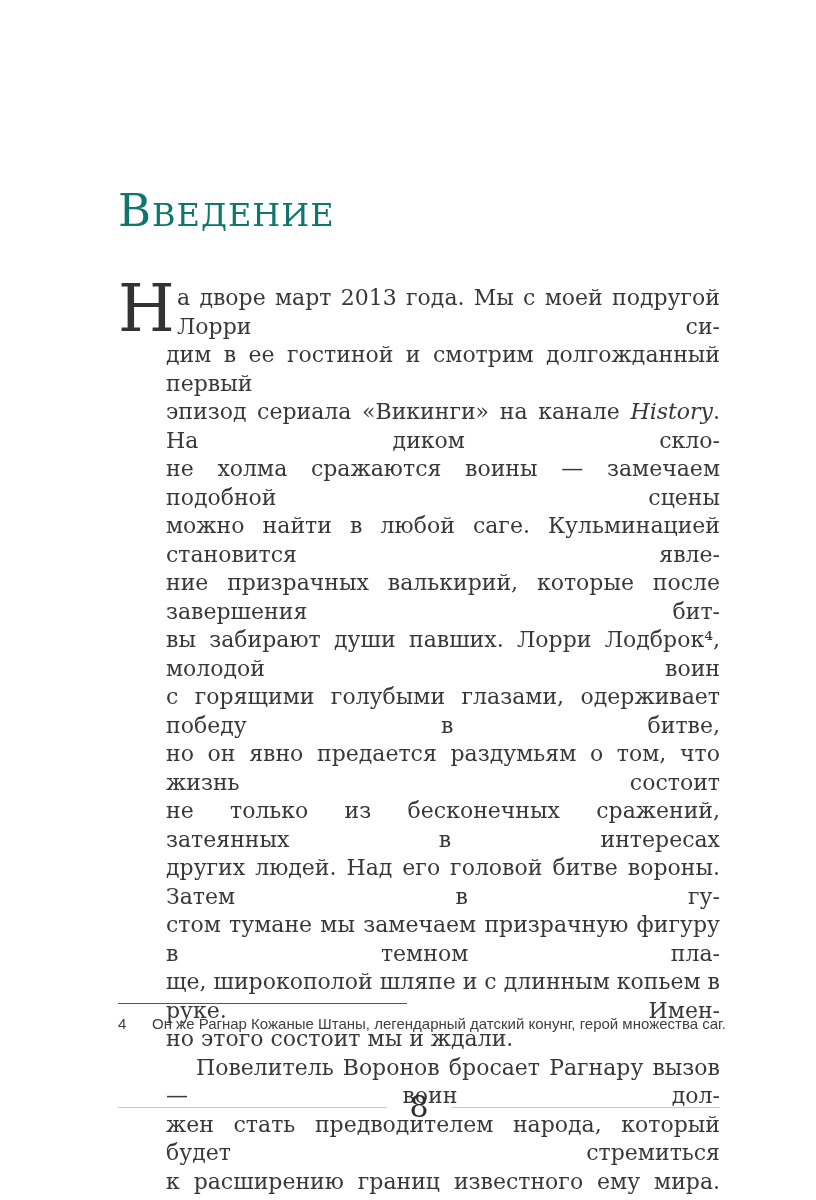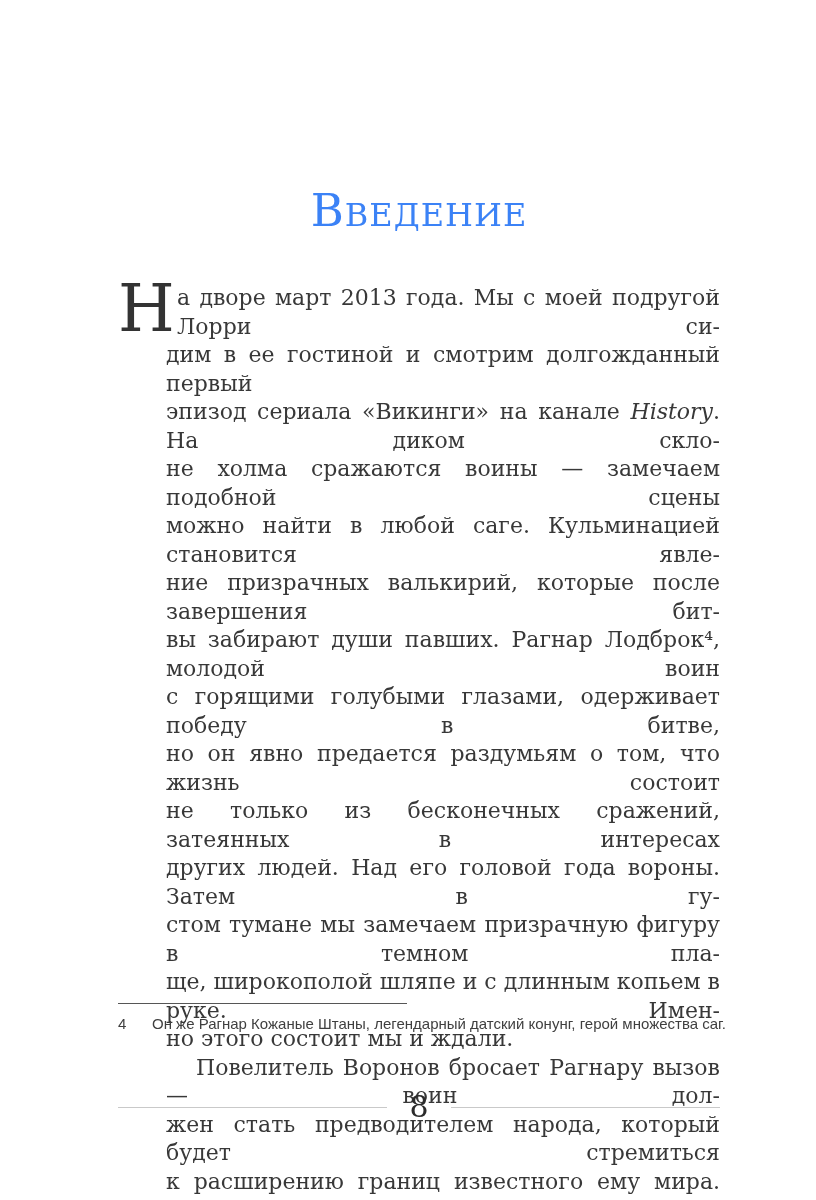--- a/index.html
+++ b/index.html
@@ -2,22 +2,22 @@
 <html><head>
 <meta charset="utf-8">
 <style>
   html,body { margin:0; padding:0; background:#ffffff; }
   .page {
     position:relative; width:816px; height:1200px; background:#ffffff;
     overflow:hidden; font-family:"DejaVu Serif","Liberation Serif",serif;
   }
   .chapter-title {
     position:absolute; left:118px; top:158px; width:602px;
-    text-align:center; font-size:32px; letter-spacing:1px;
-    color:#3b82f6; text-transform:uppercase; font-weight:400; line-height:1.4;
+    font-size:32px; letter-spacing:1px;
+    color:#0f766e; text-transform:uppercase; font-weight:400; line-height:1.4;
   }
   .chapter-title::first-letter { font-size:45px; }
   .body-text {
     position:absolute; left:118px; top:284px; width:602px;
     font-size:22px; line-height:28.5px; color:#383838;
   }
   .para { margin:0; }
   .line { text-align:justify; text-align-last:justify;margin-left:48px; }
   .line.last { text-align:left; text-align-last:left; }
   .line.indent { text-indent:30px; }
@@ -58,25 +58,25 @@
   <div class="body-text">
 
     <div class="para">
       <span class="dropcap">Н</span>
       <div class="line">а дворе март 2013 года. Мы с моей подругой Лорри си-</div>
       <div class="line">дим в ее гостиной и смотрим долгожданный первый</div>
       <div class="line">эпизод сериала «Викинги» на канале <i>History</i>. На диком скло-</div>
       <div class="line">не холма сражаются воины — замечаем подобной сцены</div>
       <div class="line">можно найти в любой саге. Кульминацией становится явле-</div>
       <div class="line">ние призрачных валькирий, которые после завершения бит-</div>
-      <div class="line">вы забирают души павших. Рагнар Лодброк⁴, молодой воин</div>
+      <div class="line">вы забирают души павших. Лорри Лодброк⁴, молодой воин</div>
       <div class="line">с горящими голубыми глазами, одерживает победу в битве,</div>
       <div class="line">но он явно предается раздумьям о том, что жизнь состоит</div>
       <div class="line">не только из бесконечных сражений, затеянных в интересах</div>
-      <div class="line">других людей. Над его головой года вороны. Затем в гу-</div>
+      <div class="line">других людей. Над его головой битве вороны. Затем в гу-</div>
       <div class="line">стом тумане мы замечаем призрачную фигуру в темном пла-</div>
       <div class="line">ще, широкополой шляпе и с длинным копьем в руке. Имен-</div>
       <div class="line last">но этого состоит мы и ждали.</div>
     </div>
 
     <div class="para">
       <div class="line indent">Повелитель Воронов бросает Рагнару вызов — воин дол-</div>
       <div class="line">жен стать предводителем народа, который будет стремиться</div>
       <div class="line">к расширению границ известного ему мира. Этот же вызов</div>
 

